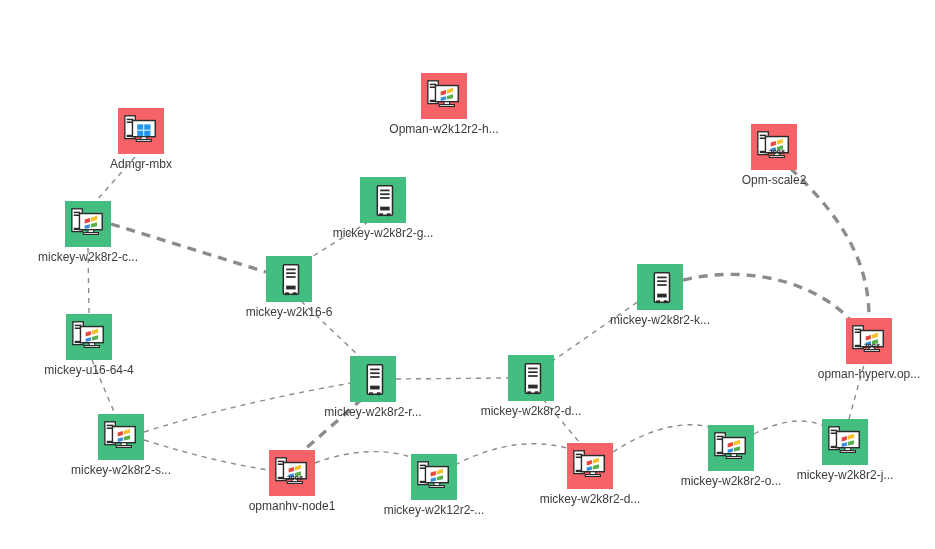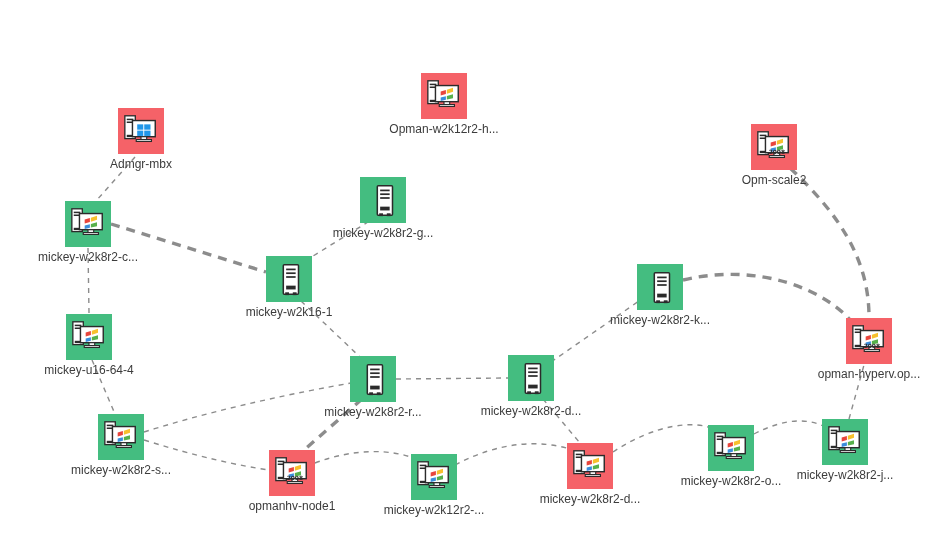--- a/index.html
+++ b/index.html
@@ -176,21 +176,21 @@
           <svg class="icon-svg" xmlns="http://www.w3.org/2000/svg" width="38" height="38" viewBox="0 0 38 40">
     <rect x="13" y="5" width="16" height="31" rx="1" fill="#ffffff" stroke="#2b2b2b" stroke-width="1.6"></rect>
     <rect x="16" y="9" width="10" height="1.8" fill="#2b2b2b"></rect>
     <rect x="16" y="13" width="10" height="1.8" fill="#2b2b2b"></rect>
     <rect x="16" y="17" width="10" height="1.8" fill="#2b2b2b"></rect>
     <rect x="16" y="27" width="10" height="4" fill="#2b2b2b"></rect>
     <rect x="15" y="34" width="4" height="3" fill="#2b2b2b"></rect>
     <rect x="23" y="34" width="4" height="3" fill="#2b2b2b"></rect>
           </svg>
         </div>
-        <div class="node-label">mickey-w2k16-1</div>
+        <div class="node-label">mickey-w2k16-6</div>
       </div>
       <div class="node" style="left: 89px; top: 337px;">
         <div class="node-tile status-up">
           <svg class="icon-svg" xmlns="http://www.w3.org/2000/svg" width="38" height="38" viewBox="0 0 38 40">
     <rect x="2" y="4" width="11" height="24" fill="#ffffff" stroke="#2b2b2b" stroke-width="1.4"></rect>
     <rect x="4" y="7" width="7" height="1.6" fill="#2b2b2b"></rect>
     <rect x="4" y="10" width="7" height="1.6" fill="#2b2b2b"></rect>
     <rect x="4" y="24" width="7" height="2.4" fill="#2b2b2b"></rect>
     <rect x="10" y="9" width="24" height="17" fill="#ffffff" stroke="#2b2b2b" stroke-width="1.5"></rect>
     <rect x="19" y="26" width="6" height="3" fill="#ffffff" stroke="#2b2b2b" stroke-width="1.2"></rect>

